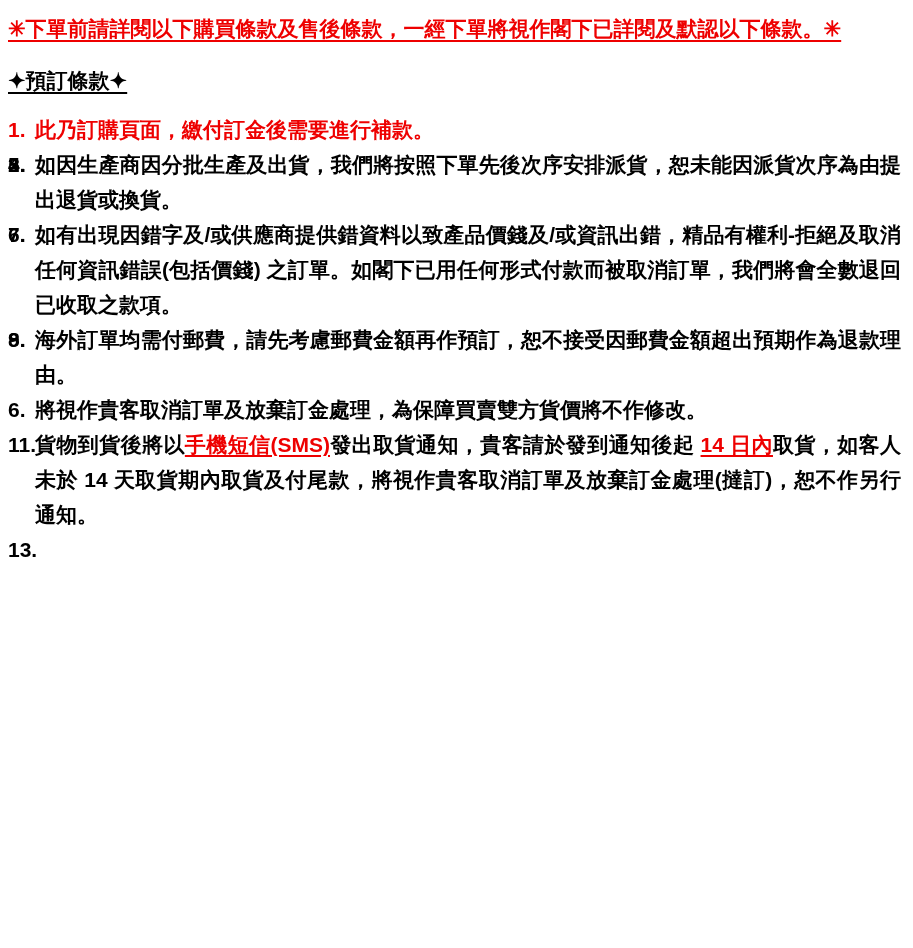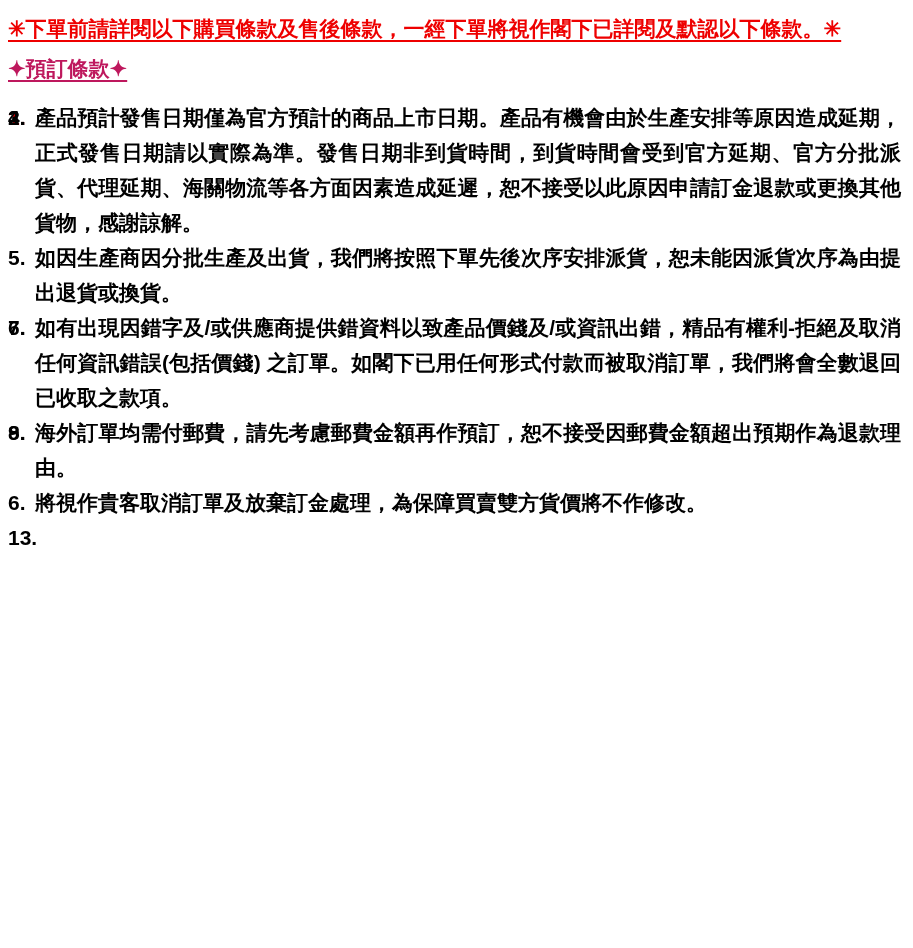--- a/index.html
+++ b/index.html
@@ -12,27 +12,27 @@
     overflow: hidden;
     font-family: "Liberation Sans", sans-serif;
     font-weight: 700;
     color: #000000;
     font-size: 21px;
     padding: 14px 12px 0 8px;
   }
   .notice {
     color: #ee0000;
     line-height: 30px;
-    margin-bottom: 10px;
+    margin-bottom: 22px;
     text-decoration: underline;
     text-decoration-thickness: 2px;
     text-underline-offset: 4px;
   }
   .section-title {
-    color: #be185d;
+    color: #000000;
     line-height: 30px;
     margin-bottom: 16px;
     text-decoration: underline;
     text-decoration-thickness: 2px;
     text-underline-offset: 4px;
     display: inline-block;
     text-align: center;
   }
   .terms { display: block; }
   .term {
@@ -58,26 +58,27 @@
 </head>
 <body>
 
 <div class="notice">✳下單前請詳閱以下購買條款及售後條款，一經下單將視作閣下已詳閱及默認以下條款。✳</div>
 
 <div>
   <span class="section-title">✦預訂條款✦</span>
 </div>
 
 <div class="terms">
-    <div class="term red"><span class="num">1.</span></div>
+    <div class="term red"><span class="num">1.</span><span>此乃訂購頁面，繳付訂金後需要進行補款。</span></div>
     <div class="term"><span class="num">2.</span></div>
     <div class="term"><span class="num">3.</span></div>
-    <div class="term"><span class="num">4.</span><span>產品預計發售日期僅為官方預計的商品上市日期。產品有機會由於生產安排等原因造成延期，正式發售日期請以實際為準。發售日期非到貨時間，到貨時間會受到官方延期、官方分批派貨、代理延期、海關物流等各方面因素造成延遲，恕不接受以此原因申請訂金退款或更換其他貨物，感謝諒解。</span></div>
+    <div class="term"><span class="num">4.</span></div>
     <div class="term"><span class="num">5.</span><span>如因生產商因分批生產及出貨，我們將按照下單先後次序安排派貨，恕未能因派貨次序為由提出退貨或換貨。</span></div>
     <div class="term"><span class="num">6.</span></div>
     <div class="term"><span class="num">7.</span><span>如有出現因錯字及/或供應商提供錯資料以致產品價錢及/或資訊出錯，精品有權利-拒絕及取消任何資訊錯誤(包括價錢) 之訂單。如閣下已用任何形式付款而被取消訂單，我們將會全數退回已收取之款項。</span></div>
     <div class="term"><span class="num">8.</span></div>
     <div class="term"><span class="num">9.</span><span>海外訂單均需付郵費，請先考慮郵費金額再作預訂，恕不接受因郵費金額超出預期作為退款理由。</span></div>
     <div class="term"><span class="num">6.</span><span>將視作貴客取消訂單及放棄訂金處理，為保障買賣雙方貨價將不作修改。</span></div>
+    <div class="term"><span class="num">11.</span><span>貨物到貨後將以<span class="red-emphasis">手機短信(SMS)</span>發出取貨通知，貴客請於發到通知後起 <span class="red-emphasis">14 日內</span>取貨，如客人未於 14 天取貨期內取貨及付尾款，將視作貴客取消訂單及放棄訂金處理(撻訂)，恕不作另行通知。</span></div>
     <div class="term">
       <span class="num">13.</span>
     </div>
   </div>
 
 </body></html>

